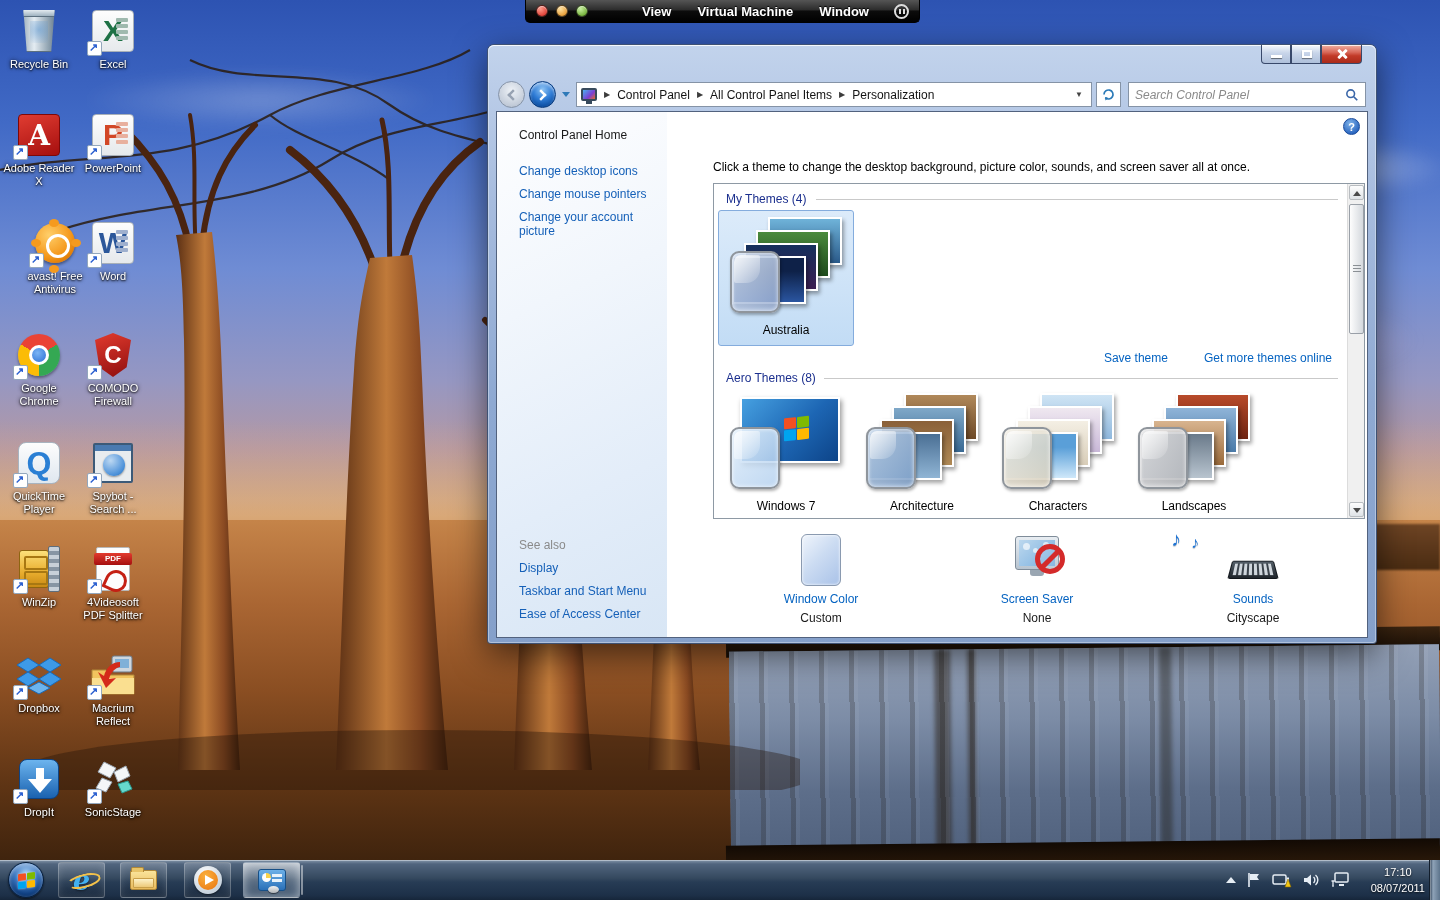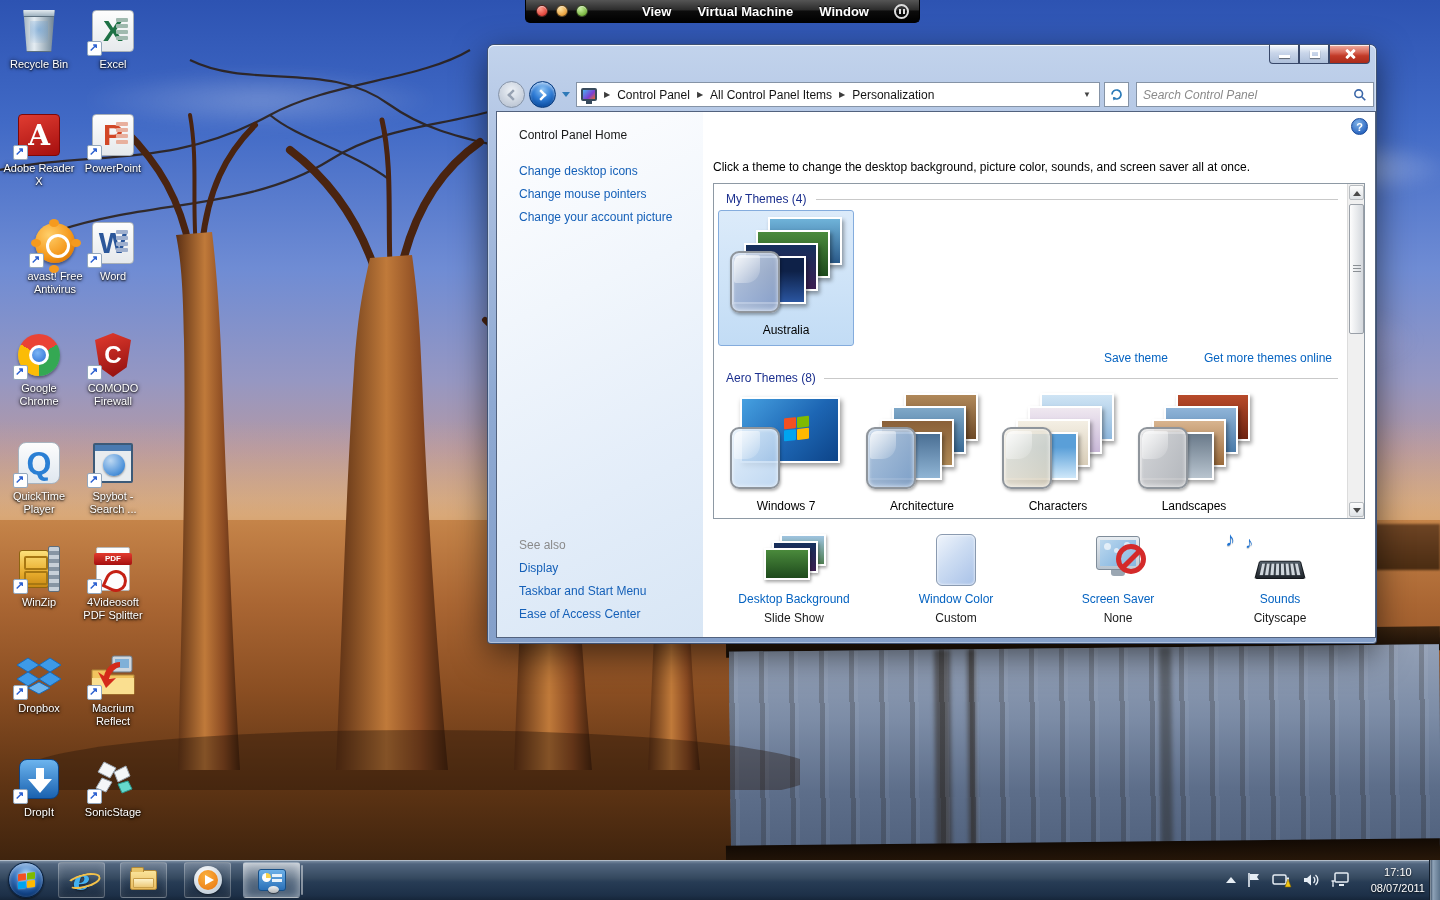--- a/index.html
+++ b/index.html
@@ -108,21 +108,21 @@
   .tl-yellow{background:radial-gradient(circle at 35% 30%,#ffe2a0,#e8a03c 70%)}
   .tl-green{background:radial-gradient(circle at 35% 30%,#c8f0a0,#78b43e 70%)}
   .vmmenus{display:flex;gap:26px;margin-left:46px;color:#fff;font-size:13px;font-weight:bold;text-shadow:0 -1px 1px #000}
   .vmpause{margin-left:auto;width:15px;height:15px;border:2px solid #ddd;border-radius:50%;position:relative}
   .vmpause::before{content:"";position:absolute;left:3px;top:3px;width:2px;height:5px;background:#ddd;box-shadow:4px 0 0 #ddd}
 
   
   .win{position:absolute;left:488px;top:45px;width:888px;height:598px;z-index:40;border-radius:6px 6px 3px 3px;
     background:linear-gradient(180deg,#c2d3ec 0%,#a7bcde 26%,#8ea9d2 60%,#85a0ca 100%);
     box-shadow:0 0 0 1px #3f5273,0 10px 34px rgba(0,0,0,.6),inset 0 1px 0 rgba(255,255,255,.75),inset 0 0 0 1px rgba(255,255,255,.35);
-    padding:0 0 8px 8px}
+    padding:0 8px 8px 8px}
   .titlebar{height:33px;position:relative}
   .capbtns{position:absolute;top:0;right:6px;display:flex}
   .capbtn{width:30px;height:19px;border:1px solid #38486a;border-top:none;position:relative;
     background:linear-gradient(180deg,rgba(255,255,255,.85),rgba(205,215,232,.6) 45%,rgba(160,178,205,.55));box-shadow:inset 0 1px 0 rgba(255,255,255,.8)}
   .capbtn.min{border-radius:0 0 0 4px}
   .capbtn.close{width:41px;border-radius:0 0 4px 0;background:linear-gradient(180deg,#f0b0a2 0%,#d9695a 40%,#c23a28 60%,#aa2a1a 100%)}
   .glyph-min{position:absolute;left:9px;bottom:5px;width:11px;height:3px;background:#fff;box-shadow:0 1px 1px rgba(0,0,0,.5)}
   .glyph-max{position:absolute;left:10px;top:5px;width:10px;height:8px;border:2px solid #fff;box-shadow:0 1px 1px rgba(0,0,0,.4)}
   .glyph-x{position:absolute;left:15px;top:4px;width:10px;height:10px}
   .glyph-x::before,.glyph-x::after{content:"";position:absolute;left:4px;top:-1px;width:3px;height:12px;background:#fff;border-radius:1px}
@@ -143,21 +143,21 @@
   .crumb{font-size:12px;color:#141414;white-space:nowrap}
   .addr-space{flex:1}
   .addr-drop{font-size:8px;color:#444;padding:0 4px}
   .addr-drop::before{content:"\25BC"}
   .refreshbtn{width:25px;height:25px;background:#fff;border:1px solid #8593a6;display:flex;align-items:center;justify-content:center;flex:0 0 auto}
   .searchbox{width:238px;height:25px;background:#fff;border:1px solid #8593a6;display:flex;align-items:center;padding:0 6px;flex:0 0 auto;margin-left:3px}
   .searchbox input{flex:1;border:none;outline:none;font-size:12px;font-style:italic;color:#be185d;font-family:"Liberation Sans",sans-serif;min-width:0}
   .searchbox input::placeholder{color:#8a8a8a;font-style:italic}
   
   .client{position:relative;height:527px;background:#fff;border:1px solid #52627e;overflow:hidden}
-  .sidebar{position:absolute;left:0;top:0;bottom:0;width:206px;
+  .sidebar{position:absolute;left:0;top:0;bottom:0;width:170px;
     background:linear-gradient(155deg,#fefeff 0%,#f1f6fc 35%,#e3edf9 70%,#d8e6f5 100%)}
   .sb-home{position:absolute;left:22px;top:16px;font-size:12px;color:#1a1a1a}
   .sb-link{position:absolute;left:22px;font-size:12px;color:#1560b8;cursor:pointer}
   .sb-gray{position:absolute;left:22px;font-size:12px;color:#8a8a8a}
   .content{position:absolute;left:206px;right:0;top:0;bottom:0;background:#fff}
   .help{position:absolute;top:6px;right:7px;width:17px;height:17px;border-radius:50%;
     background:radial-gradient(circle at 40% 30%,#7fb2e8,#2a66c0 75%);border:1px solid #1a4a9a;color:#fff;
     font-size:11px;font-weight:bold;text-align:center;line-height:16px}
   .help::before{content:"?"}
   .page-title{position:absolute;left:10px;top:20px;font-size:16px;color:#1d3fa0}
@@ -622,29 +622,20 @@
         <div class="vscroll">
           <div class="sc-btn sc-up"></div>
           <div class="sc-thumb"></div>
           <div class="sc-btn sc-dn"></div>
         </div>
       </div>
 
       <div class="settings-row">
         <div class="setting">
           <div class="set-icon">
-            <div class="mini-ph" style="left:50%;margin-left:-14px;top:2px;background:linear-gradient(180deg,#9fc4e0,#4f7f52)"></div>
-            <div class="mini-ph" style="left:50%;margin-left:-22px;top:9px;background:linear-gradient(180deg,#15305c,#3c1f52)"></div>
-            <div class="mini-ph" style="left:50%;margin-left:-30px;top:16px;background:linear-gradient(180deg,#4a8a3c,#1e4a1c)"></div>
-          </div>
-          <div class="set-label">Desktop Background</div>
-          <div class="set-value">Slide Show</div>
-        </div>
-        <div class="setting">
-          <div class="set-icon">
               <div class="colorchip"></div>
             </div>
           <div class="set-label">Window Color</div>
           <div class="set-value">Custom</div>
         </div>
         <div class="setting">
           <div class="set-icon">
             <div class="monitor">
                 <div class="scr bubbles">
                   <i style="left:4px;top:3px;width:7px;height:7px"></i>

